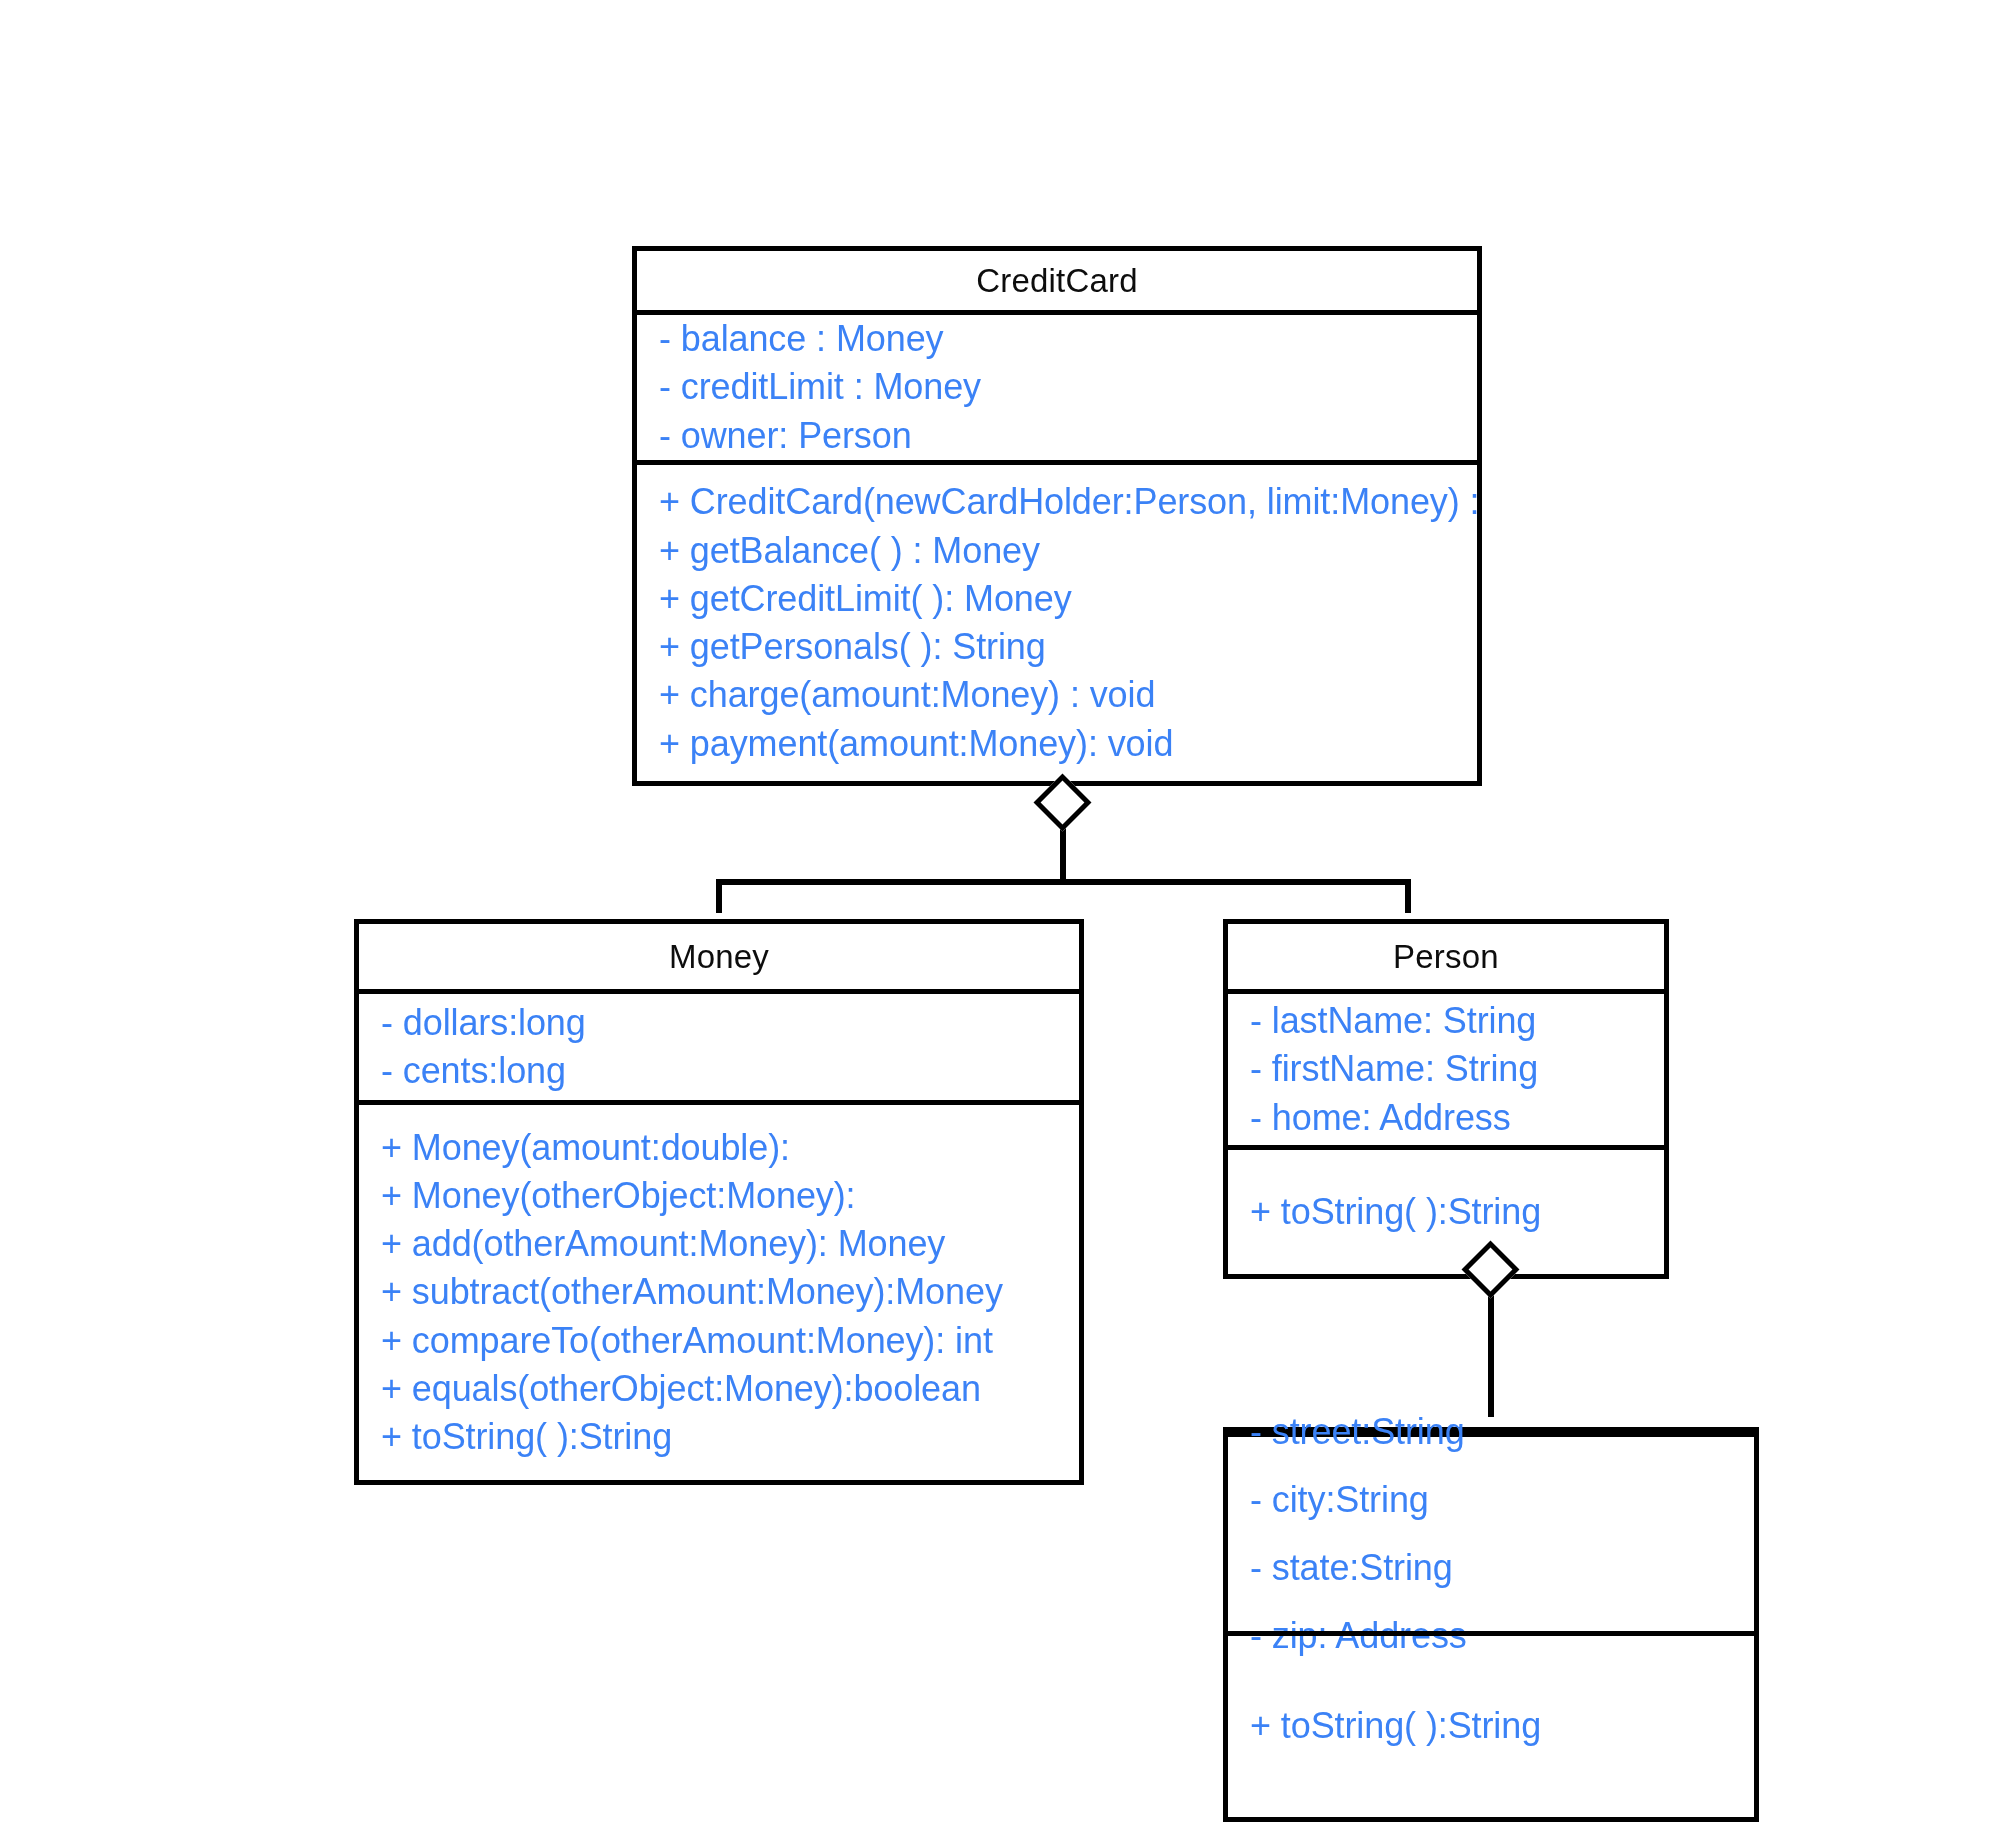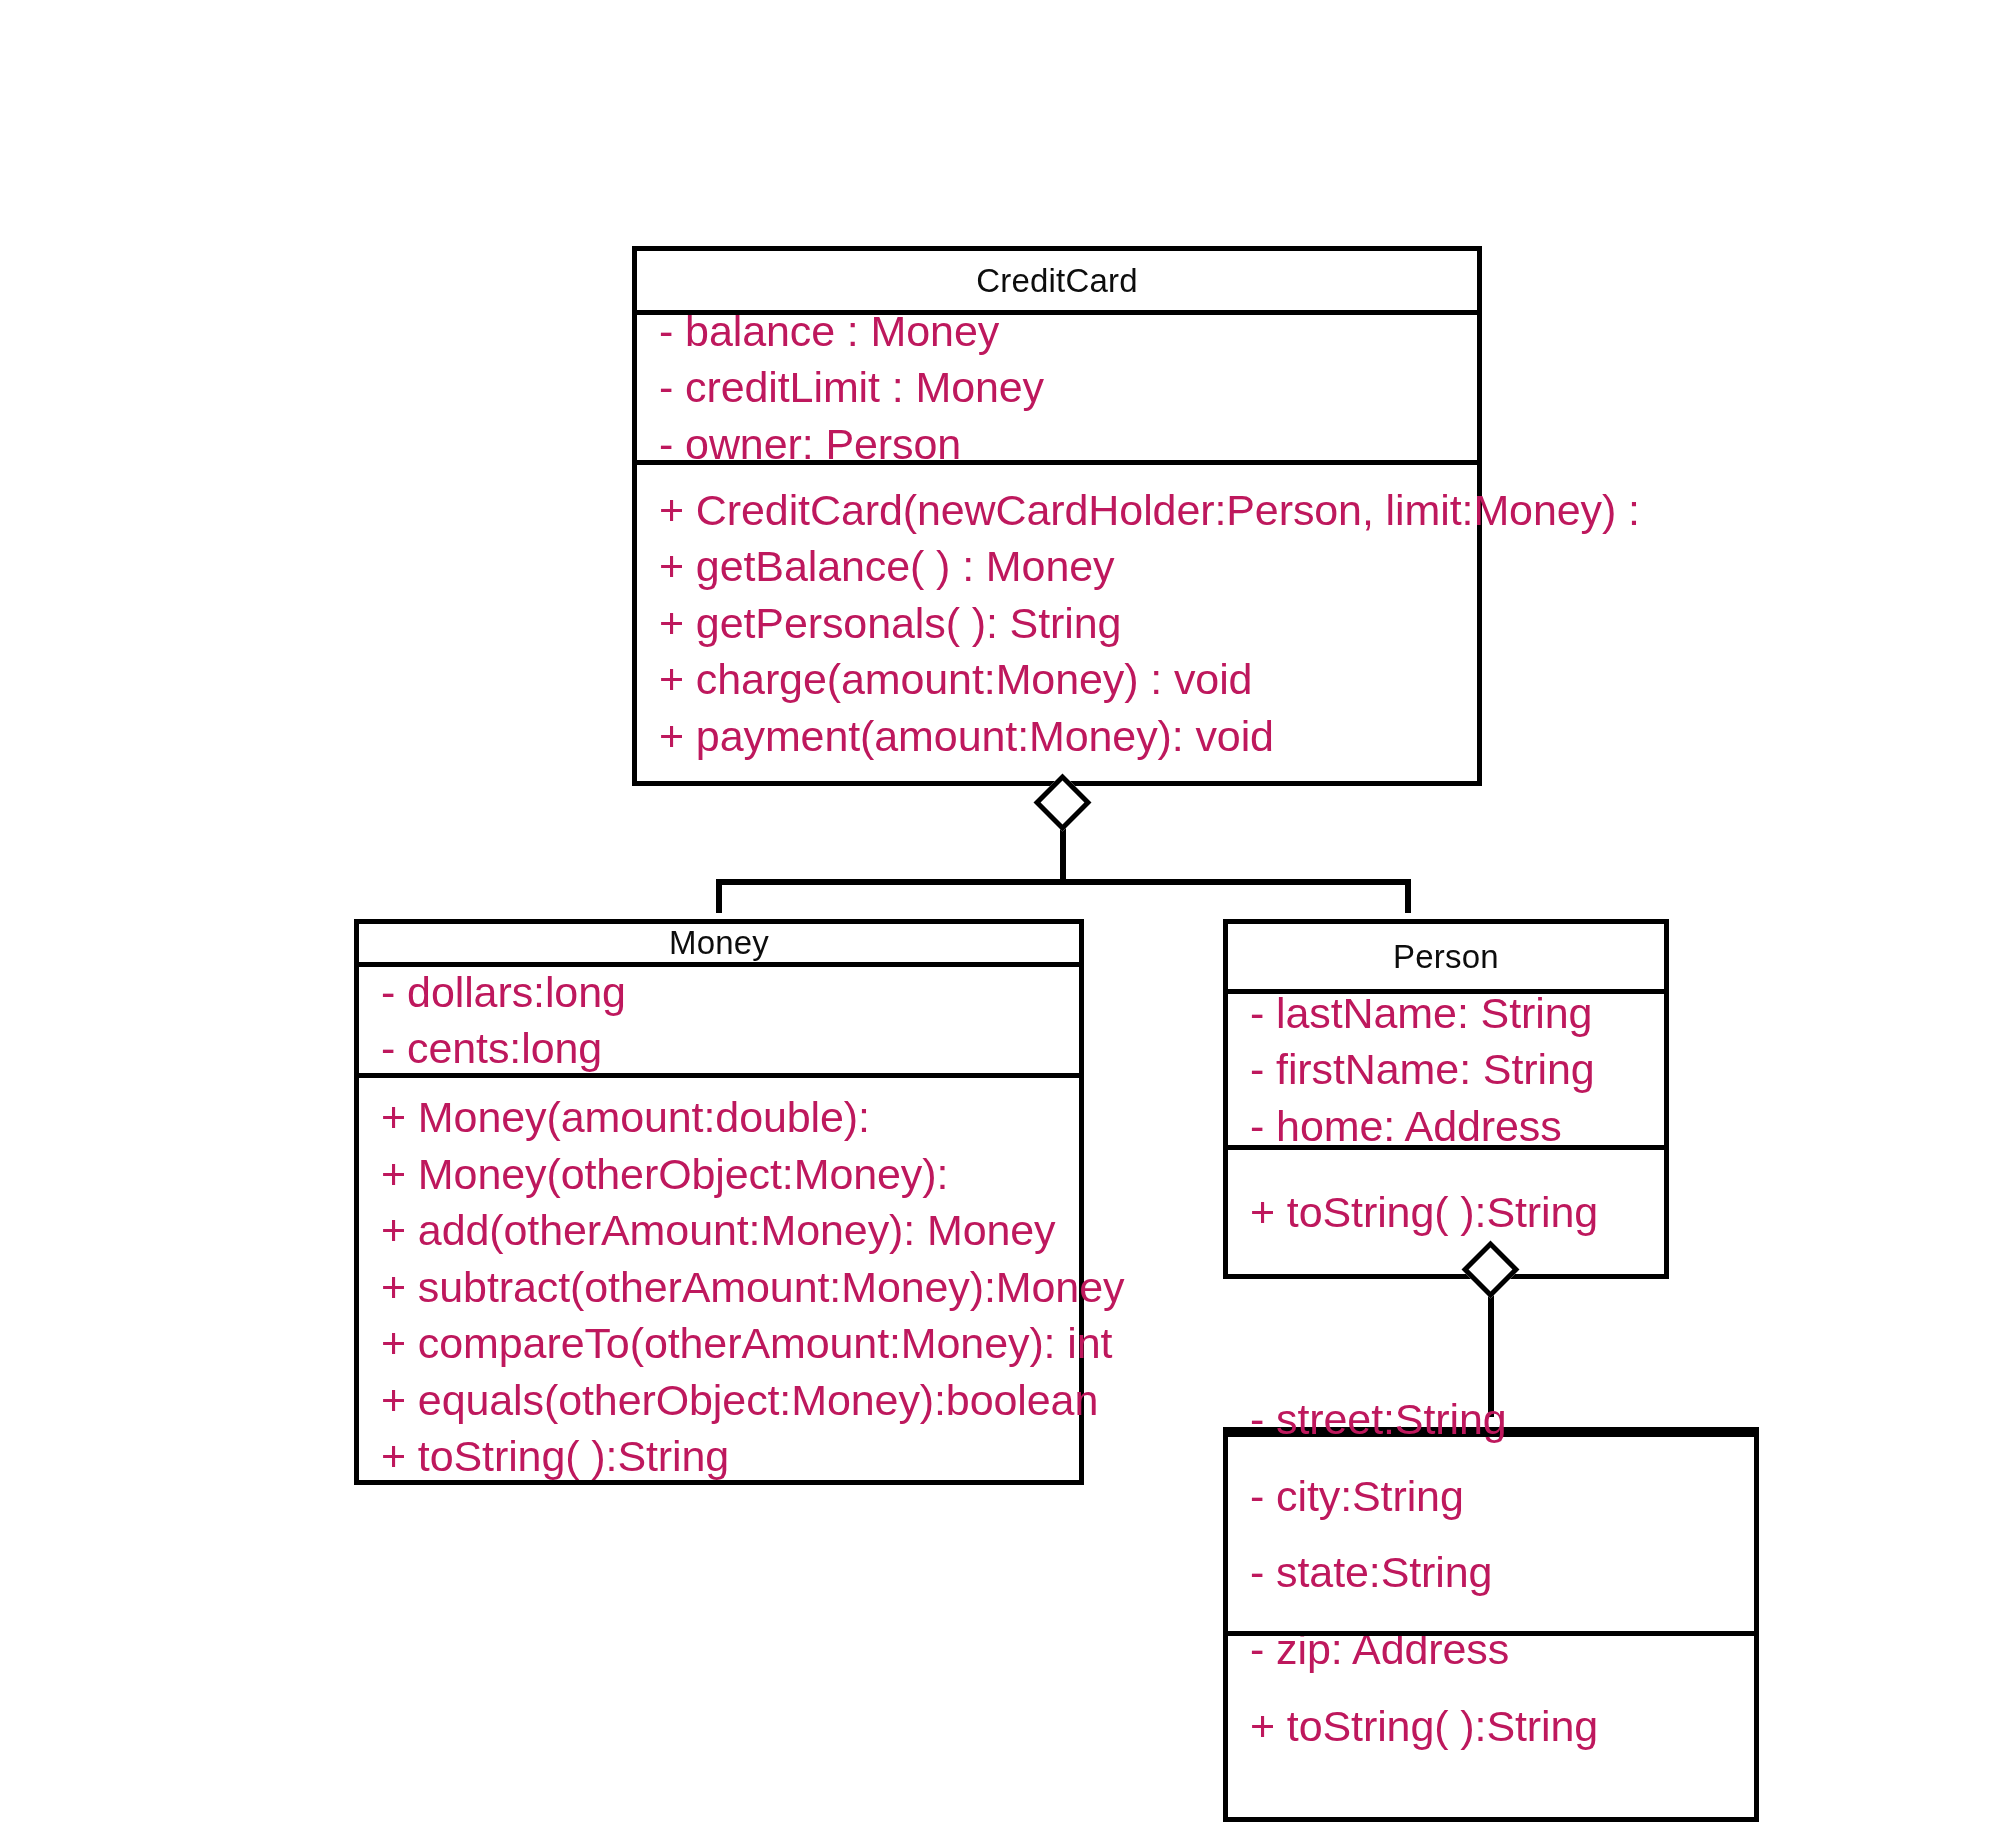--- a/index.html
+++ b/index.html
@@ -39,22 +39,22 @@
   }
   .uml-compartment {
     border-top: 5.5px solid #000000;
     box-sizing: border-box;
     display: flex;
     flex-direction: column;
     justify-content: center;
     padding: 11px 0 11px 0;
   }
   .uml-member {
-    font-size: 43px;
-    color: #be185d;
+    font-size: 36px;
+    color: #3b82f6;
     line-height: 1.17;
     padding: 3.1px 0 3.1px 22px;
     white-space: nowrap;
     letter-spacing: -0.1px;
   }
 
   
   .conn-v {
     position: absolute;
     background: #000000;
@@ -86,20 +86,21 @@
 
     <div class="uml-compartment" style="height:150px;">
       <div class="uml-member">- balance : Money</div>
       <div class="uml-member">- creditLimit : Money</div>
       <div class="uml-member">- owner: Person</div>
     </div>
 
     <div class="uml-compartment" style="flex:1 1 auto;">
       <div class="uml-member">+ CreditCard(newCardHolder:Person, limit:Money) :</div>
       <div class="uml-member">+ getBalance( ) : Money</div>
+      <div class="uml-member">+ getCreditLimit( ): Money</div>
       <div class="uml-member">+ getPersonals( ): String</div>
       <div class="uml-member">+ charge(amount:Money) : void</div>
       <div class="uml-member">+ payment(amount:Money): void</div>
     </div>
   </div>
 
   <div class="diamond" style="left:1042px; top:782px; width:41px; height:41px;"></div>
   <div class="conn-v" style="left:1060px; top:820px; height:59px;"></div>
   <div class="conn-h" style="left:716px; top:879px; width:695px;"></div>
   <div class="conn-v" style="left:716px; top:879px; height:34px;"></div>

